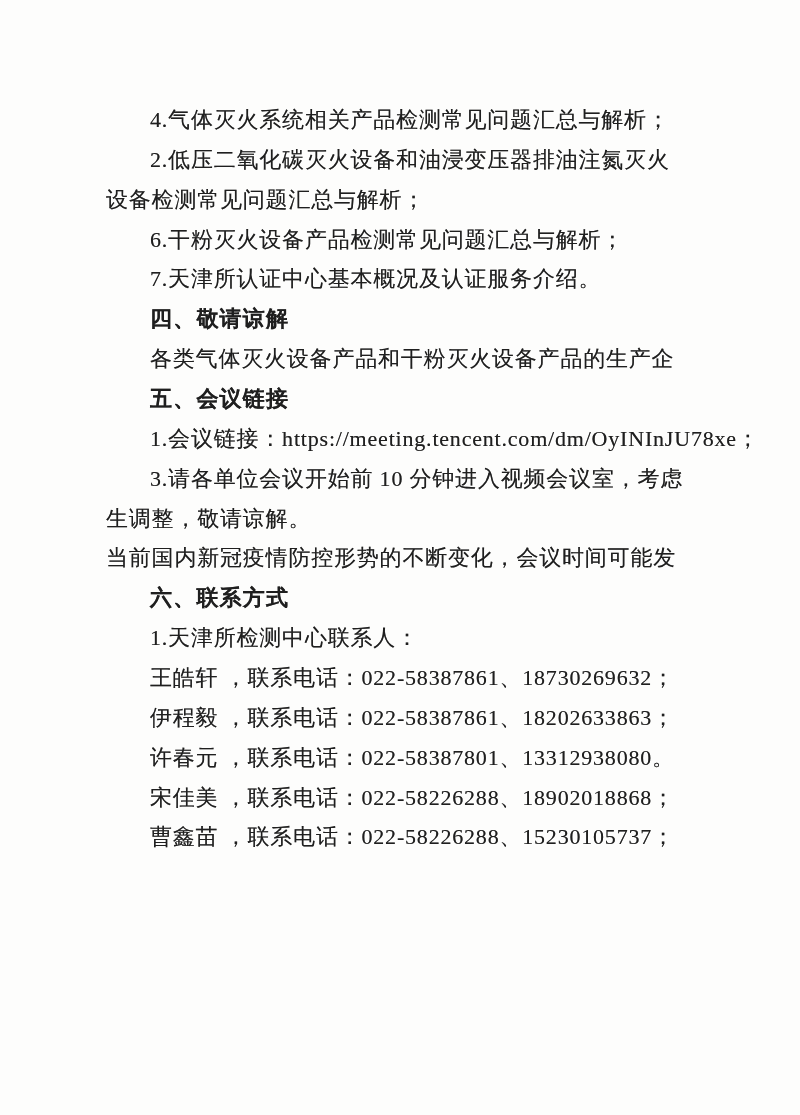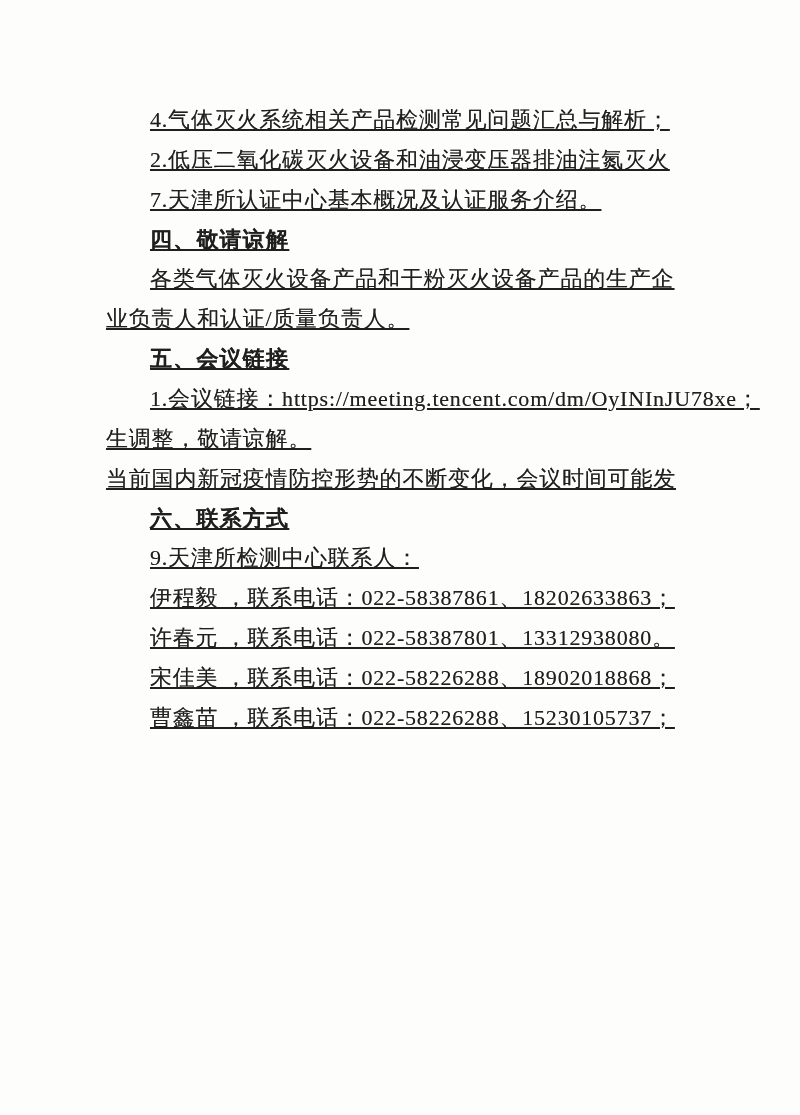--- a/index.html
+++ b/index.html
@@ -24,47 +24,49 @@
     font-family: "Liberation Serif", "DejaVu Serif", serif;
     font-size: 22px;
     letter-spacing: 0.8px;
     text-shadow: 0 0 0.6px rgba(30,30,30,0.55);
   }
   .line {
     height: 39.86px;
     display: flex;
     align-items: center;
     white-space: pre;
-    text-decoration: underline;
   }
   .ind {
     padding-left: 44px;
   }
   .head {
     font-family: "Liberation Sans", "DejaVu Sans", sans-serif;
     font-weight: bold;
     letter-spacing: 1.2px;
     text-shadow: 0 0 0.4px rgba(20,20,20,0.7);
   }
 </style>
 </head>
 <body>
 
 <div class="page">
   <div class="doc-body">
     <div class="line ind">4.气体灭火系统相关产品检测常见问题汇总与解析；</div>
     <div class="line ind">2.低压二氧化碳灭火设备和油浸变压器排油注氮灭火</div>
+    <div class="line">设备检测常见问题汇总与解析；</div>
+    <div class="line ind">6.干粉灭火设备产品检测常见问题汇总与解析；</div>
     <div class="line ind">7.天津所认证中心基本概况及认证服务介绍。</div>
     <div class="line ind head">四、敬请谅解</div>
     <div class="line ind">各类气体灭火设备产品和干粉灭火设备产品的生产企</div>
-    <div class="line">业负责人和认证/质量负责人。</div>
     <div class="line ind head">五、会议链接</div>
     <div class="line ind">1.会议链接：https://meeting.tencent.com/dm/OyINInJU78xe；</div>
+    <div class="line ind">3.请各单位会议开始前 10 分钟进入视频会议室，考虑</div>
     <div class="line">生调整，敬请谅解。</div>
     <div class="line">当前国内新冠疫情防控形势的不断变化，会议时间可能发</div>
     <div class="line ind head">六、联系方式</div>
-    <div class="line ind">9.天津所检测中心联系人：</div>
+    <div class="line ind">1.天津所检测中心联系人：</div>
+    <div class="line ind">王皓轩 ，联系电话：022-58387861、18730269632；</div>
     <div class="line ind">伊程毅 ，联系电话：022-58387861、18202633863；</div>
     <div class="line ind">许春元 ，联系电话：022-58387801、13312938080。</div>
     <div class="line ind">宋佳美 ，联系电话：022-58226288、18902018868；</div>
     <div class="line ind">曹鑫苗 ，联系电话：022-58226288、15230105737；</div>
   </div>
 </div>
 
 </body></html>

